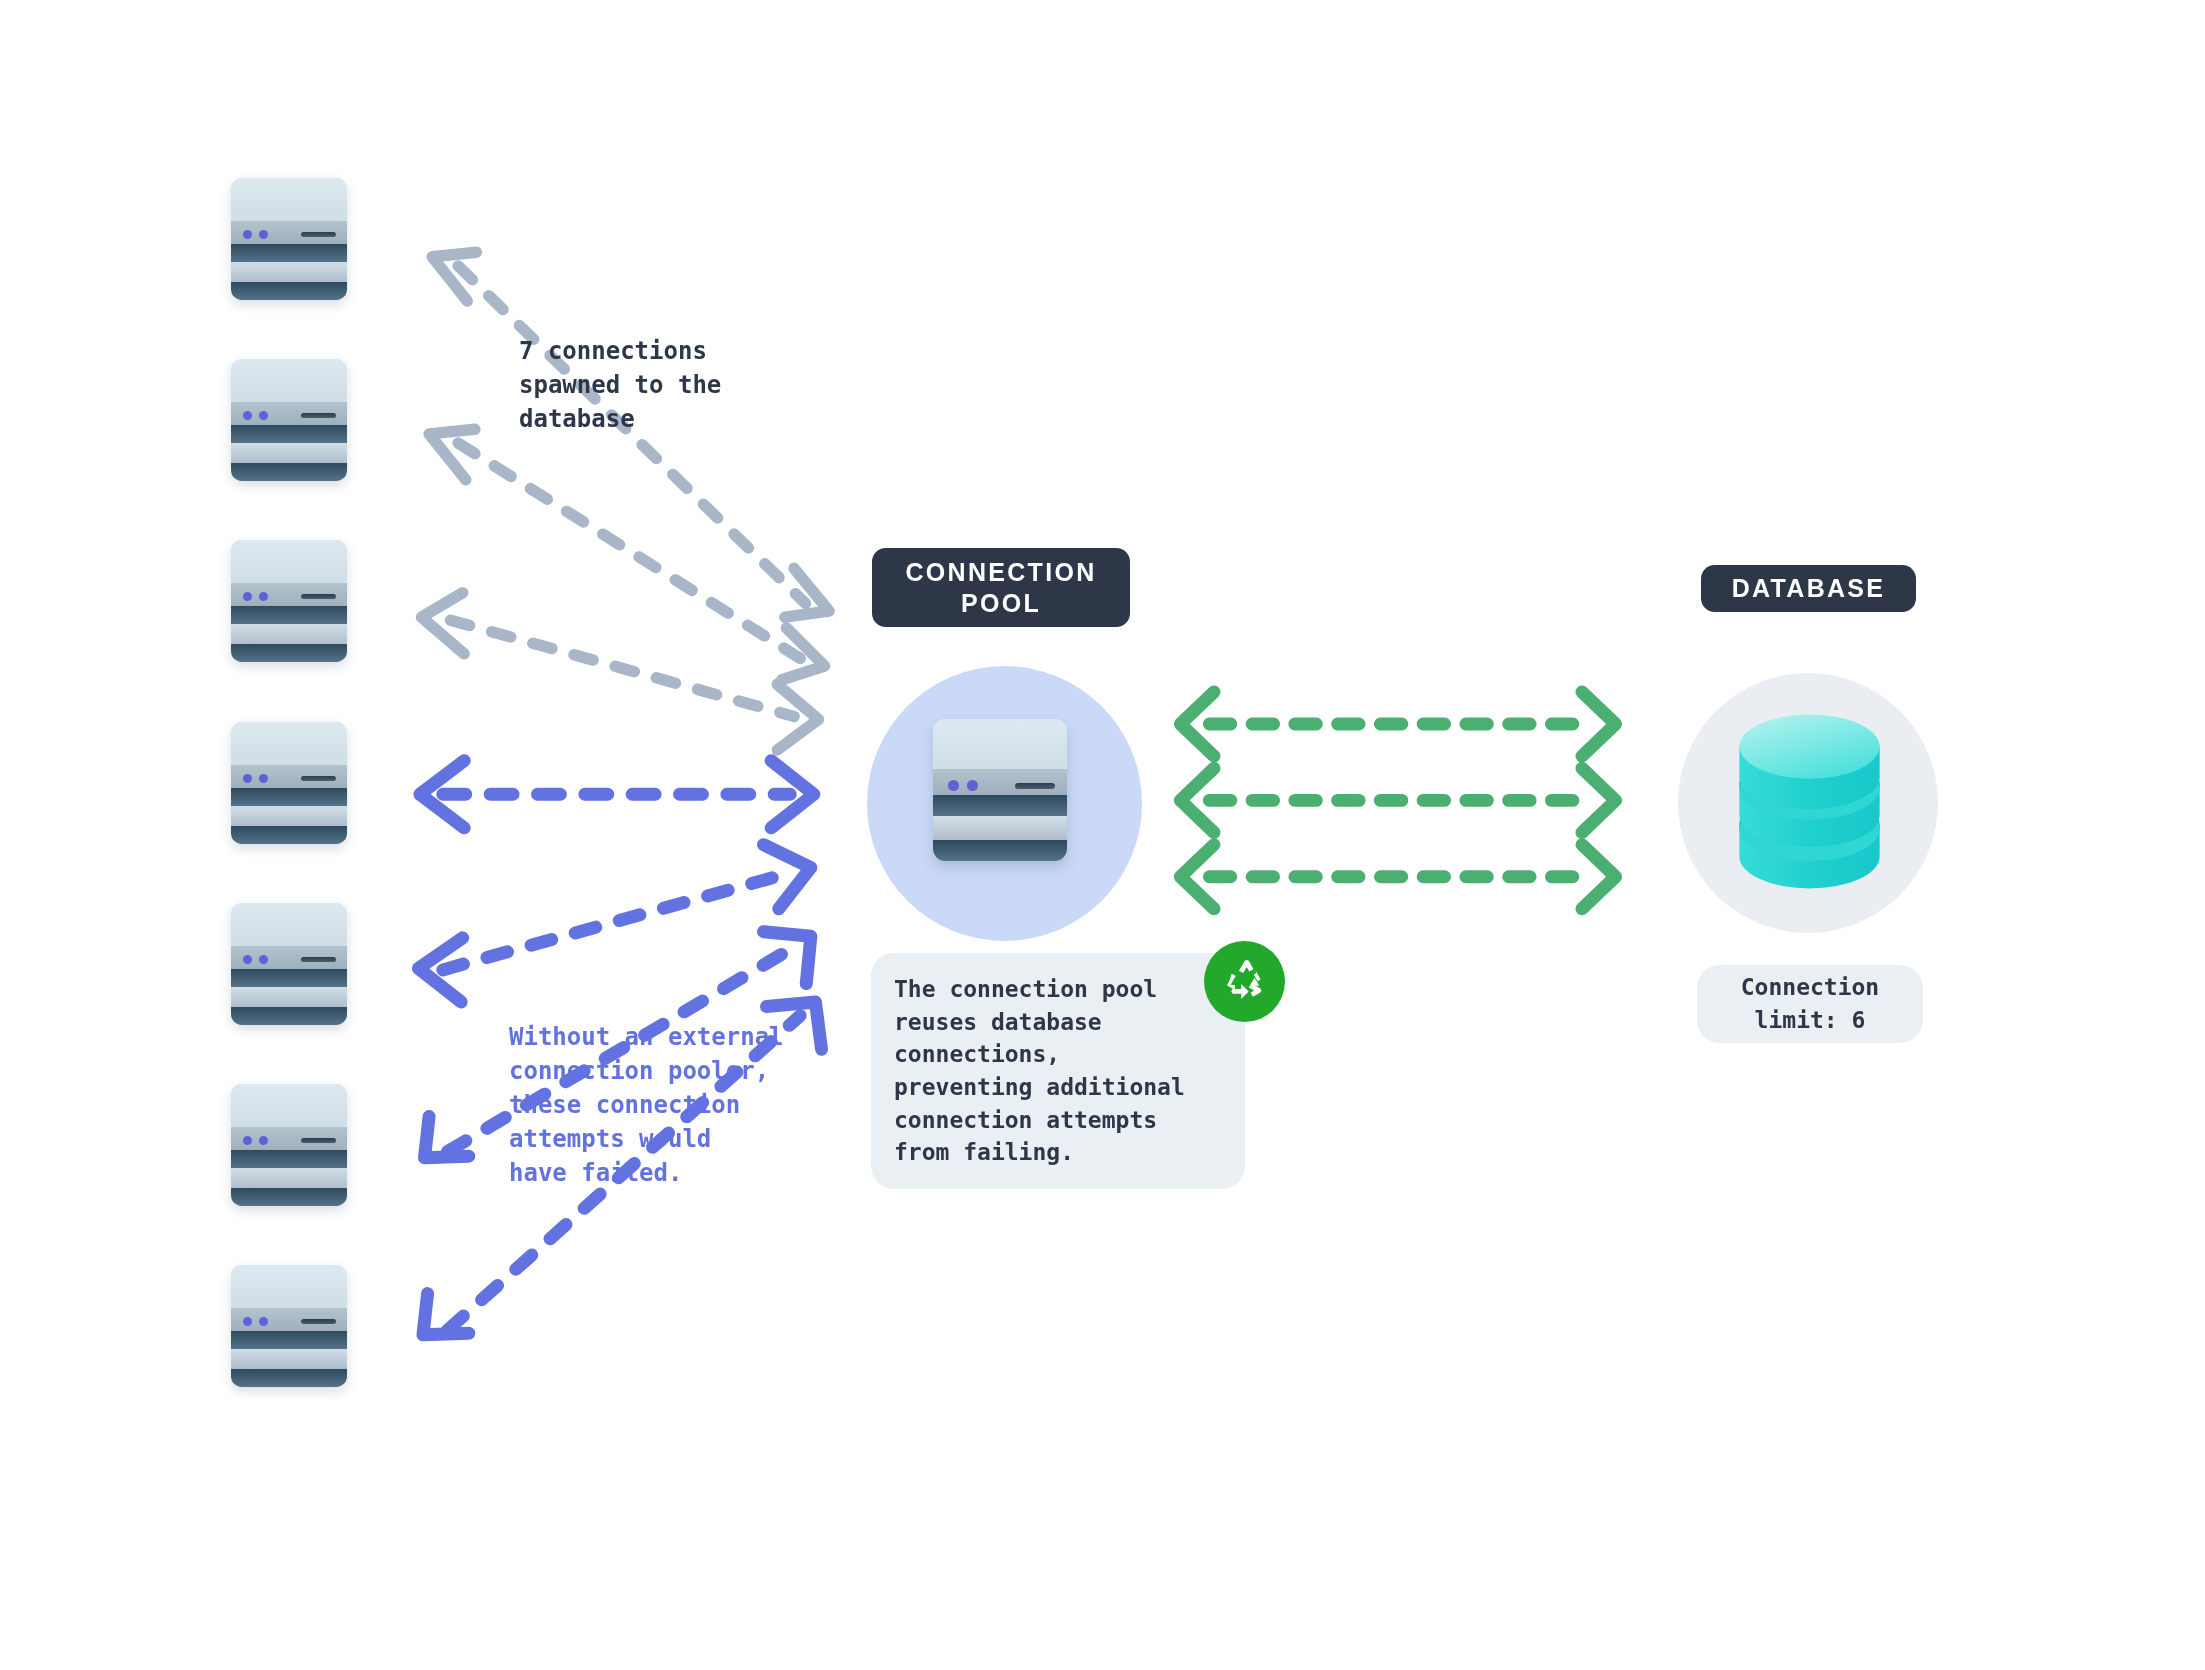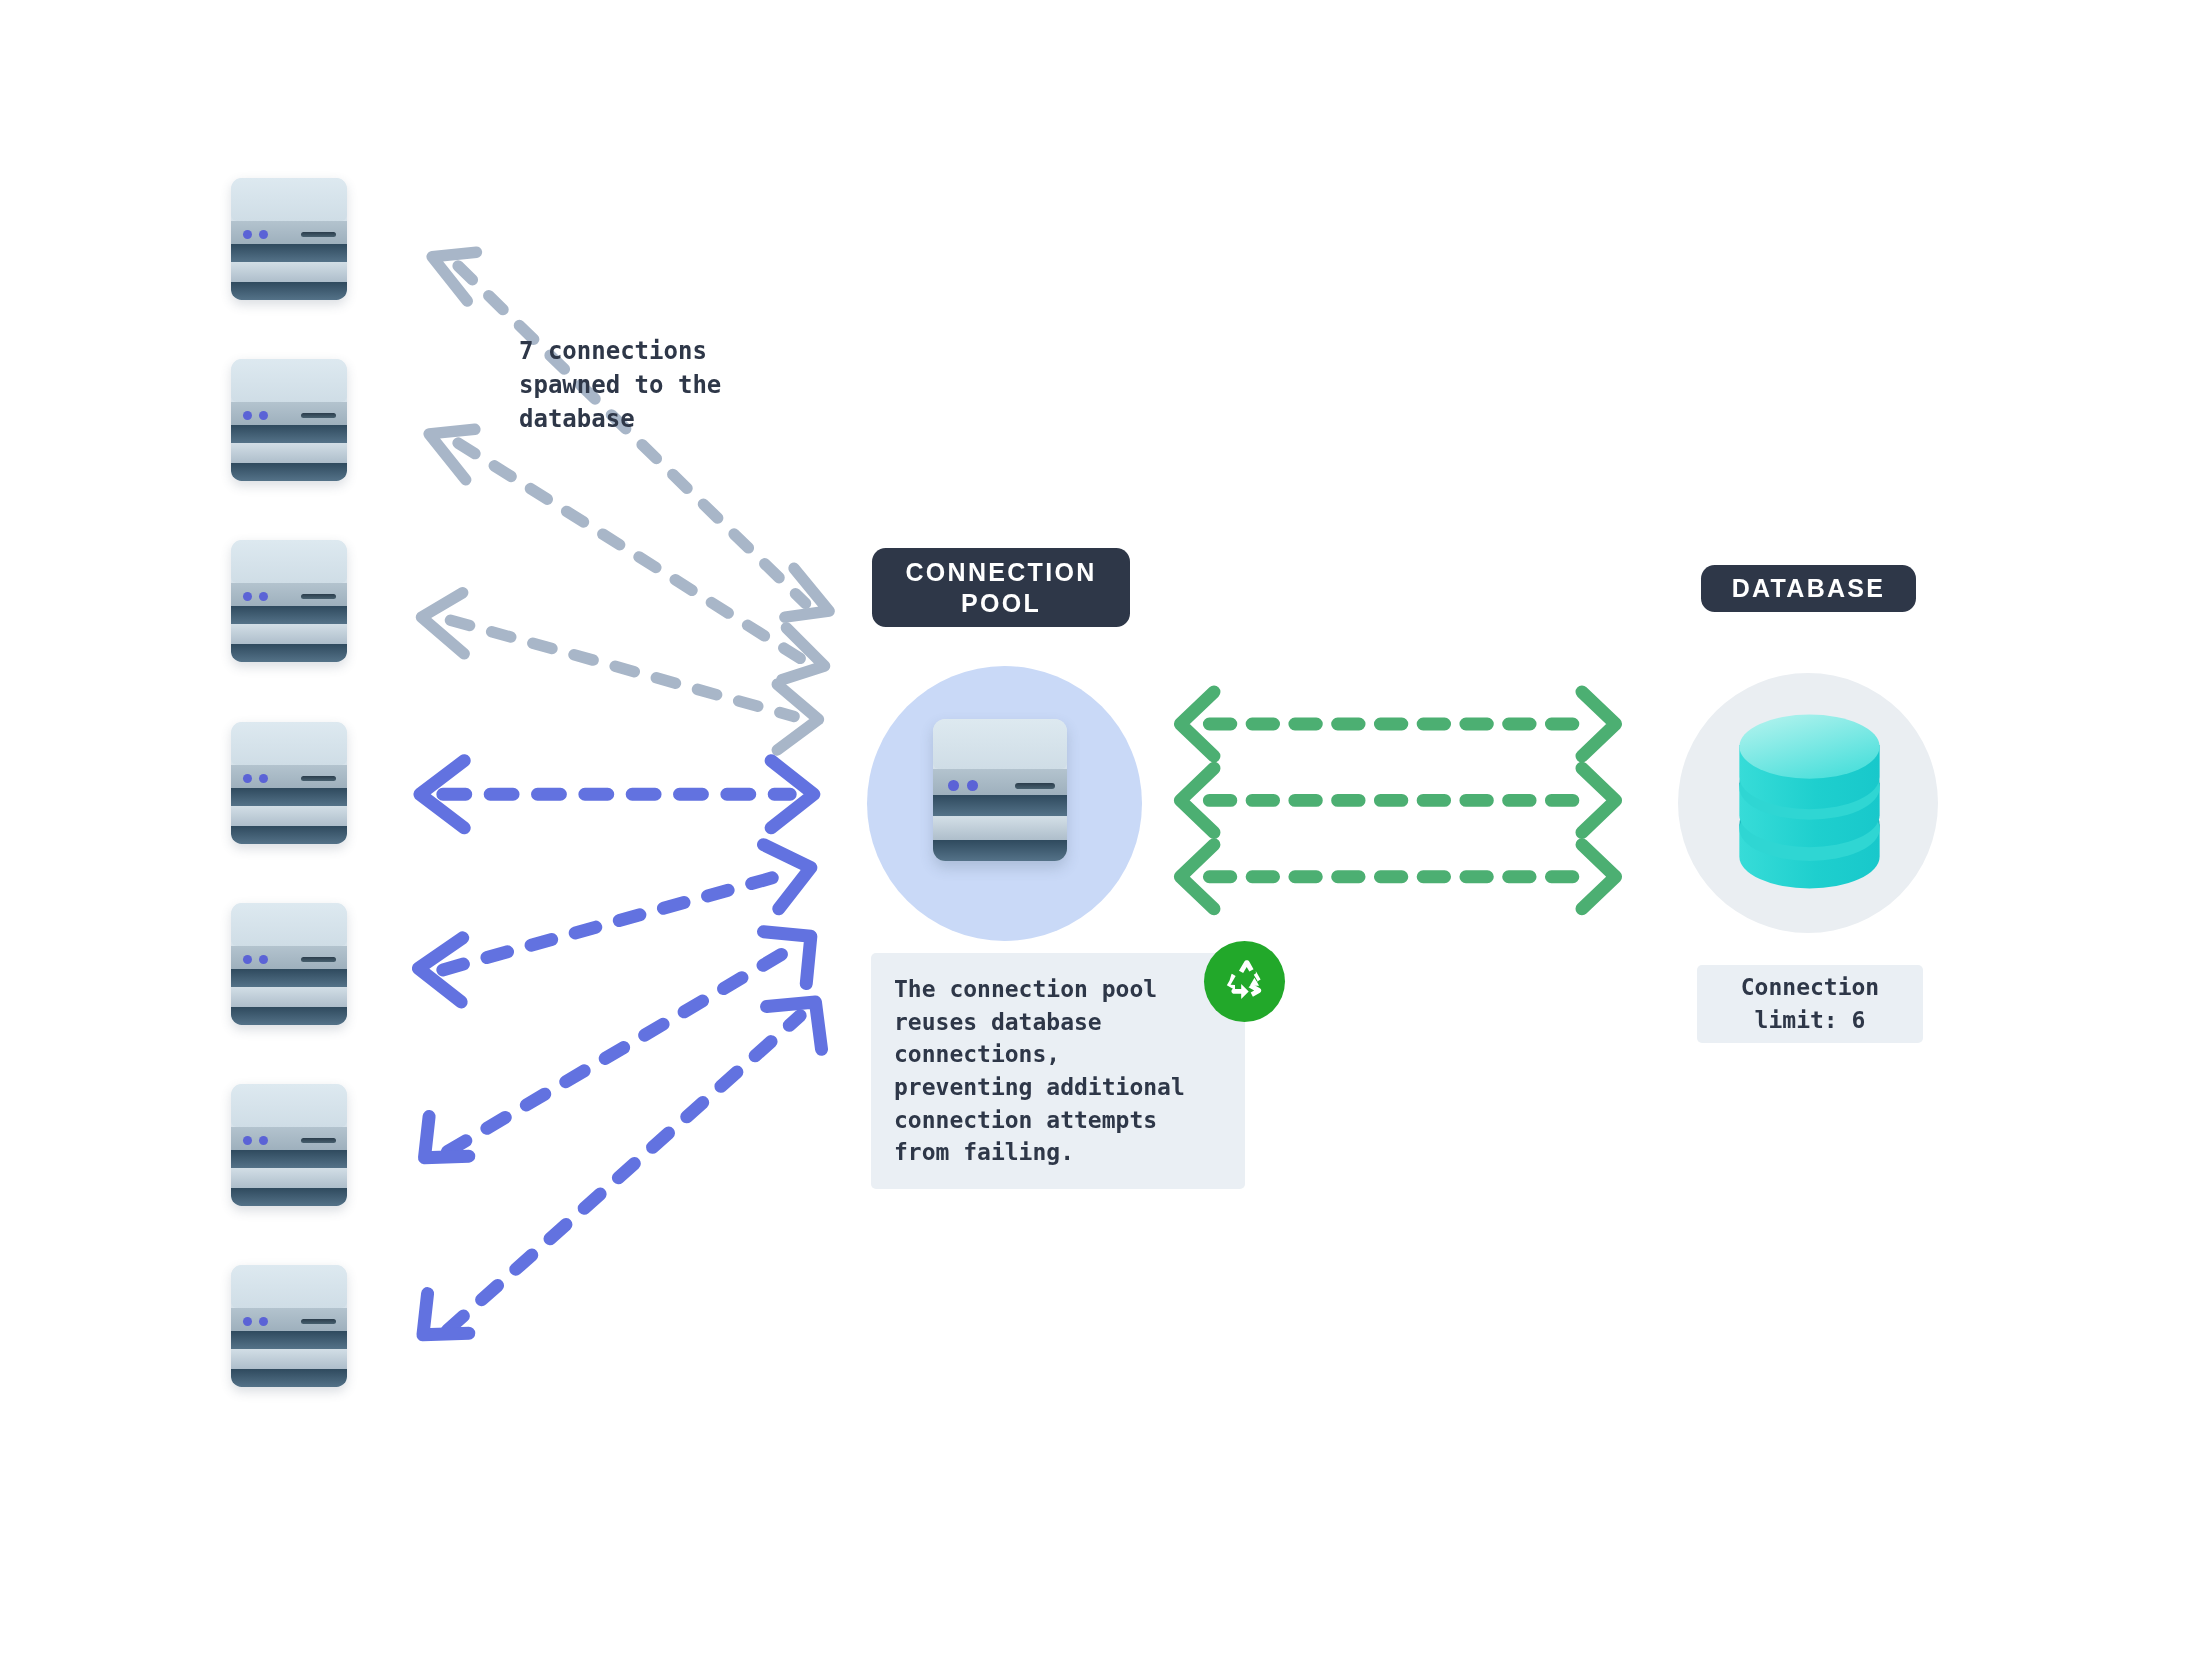--- a/index.html
+++ b/index.html
@@ -71,21 +71,21 @@
   
   .badge{
     position:absolute;background:#2e3748;color:#ffffff;
     border-radius:13.7px;display:flex;align-items:center;justify-content:center;
     text-align:center;font-weight:bold;letter-spacing:2.3px;line-height:1.22;
     font-family:"Liberation Sans",sans-serif;
   }
 
   
   .card{
-    position:absolute;background:#eaeff4;border-radius:5px;
+    position:absolute;background:#eaeff4;border-radius:23px;
     color:#2e3748;font-family:"DejaVu Sans Mono",monospace;
     font-weight:bold;line-height:1.42;
   }
 
   .mono-note{
     position:absolute;font-family:"DejaVu Sans Mono",monospace;
     font-weight:bold;line-height:1.42;white-space:pre-line;
   }
 
   
@@ -229,20 +229,25 @@
     <div class="srv-dot d1"></div>
     <div class="srv-dot d2"></div>
     <div class="srv-slot"></div>
   </div>
 
 
   <div class="mono-note" style="left:519px;top:334px;font-size:24px;color:#2e3748;">7 connections
 spawned to the
 database</div>
 
+  <div class="mono-note" style="left:509px;top:1020px;font-size:24px;color:#6272e0;">Without an external
+connection pooler,
+these connection
+attempts would
+have failed.</div>
 
   <div class="circle-bg" style="left:867px;top:666px;width:275px;height:275px;background:#c9d9f7;"></div>
 
   <div class="pool-server" style="left:933px;top:719px;">
     <div class="srv-top"></div>
     <div class="srv-band b2"></div>
     <div class="srv-light l1"></div>
     <div class="srv-band b1"></div>
     <div class="srv-face"></div>
     <div class="srv-dot d1"></div>

